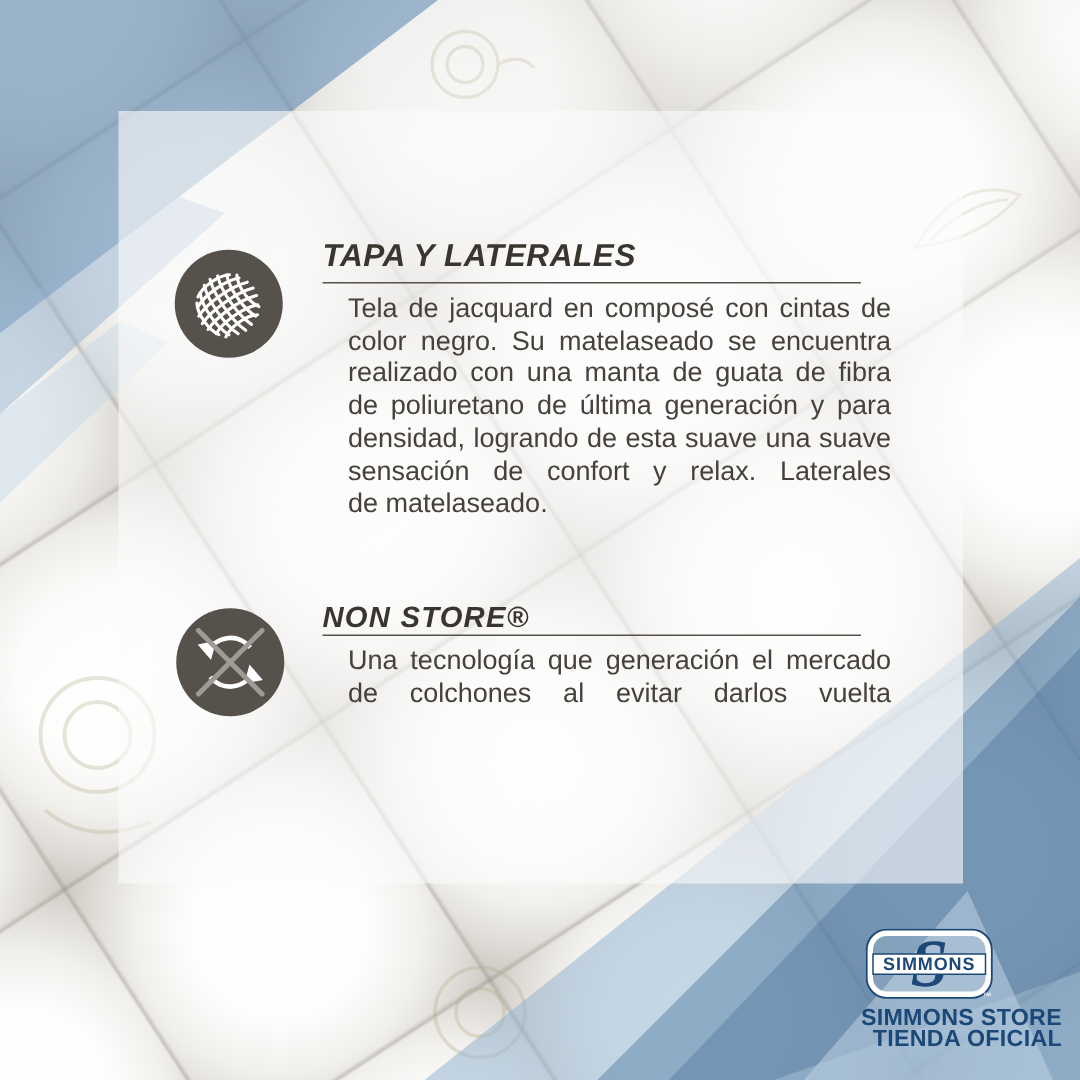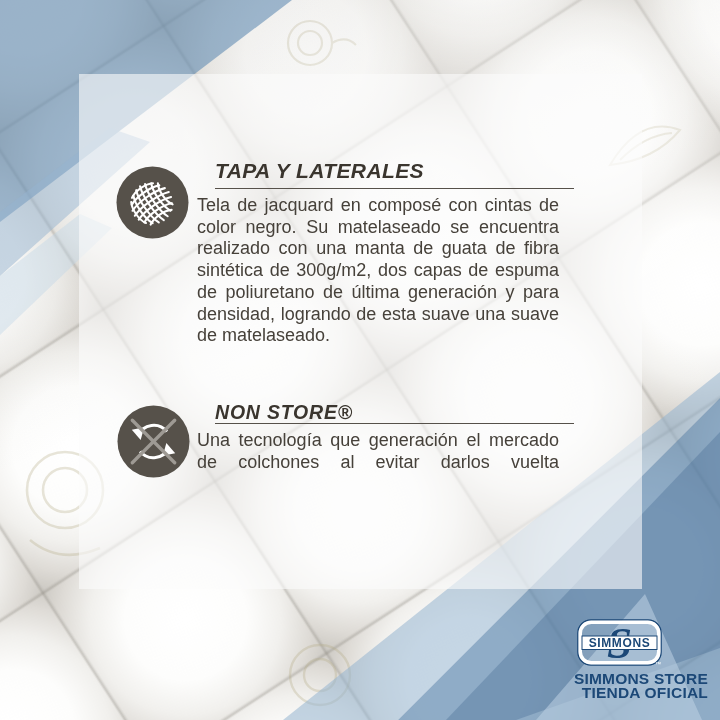--- a/index.html
+++ b/index.html
@@ -42,21 +42,21 @@
   
   .icon{position:absolute;width:73px;height:73px;}
   #icon1{left:116px;top:166px;}
   #icon2{left:117px;top:405px;}
   .sec-title{position:absolute;left:215px;color:#3a352e;font-style:italic;font-weight:bold;line-height:26px;white-space:nowrap;}
   #title1{top:158px;font-size:21px;letter-spacing:.4px;}
   #title2{top:399px;font-size:19.5px;letter-spacing:.8px;}
   .rule{position:absolute;left:215px;width:359px;border-top:1.6px solid #56514a;}
   #rule1{top:188px;}
   #rule2{top:423px;}
-  .para{position:absolute;left:197px;width:362px;color:#46413a;font-size:18px;line-height:21.7px;}
+  .para{position:absolute;left:232px;width:362px;color:#46413a;font-size:18px;line-height:21.7px;}
   .jline{text-align:justify;text-align-last:justify;}
   .jline.jlast{text-align-last:left;}
   #para1{top:195px;}
   #para2{top:430px;}
   
   .logo{position:absolute;left:577px;top:619px;width:85px;height:48px;}
   .store{
     position:absolute;left:528px;top:672px;width:180px;text-align:right;
     color:#1c4877;font-weight:bold;font-size:15.5px;line-height:13.8px;letter-spacing:.2px;
     white-space:nowrap;
@@ -127,23 +127,23 @@
       <path d="M 17,-13 C 13,-6.5 13,6.5 17,13"></path>
     </g>
   </svg>
 
   <div class="sec-title" id="title1">TAPA Y LATERALES</div>
   <div class="rule" id="rule1"></div>
   <div class="para" id="para1">
       <div class="jline">Tela de jacquard en composé con cintas de</div>
       <div class="jline">color negro. Su matelaseado se encuentra</div>
       <div class="jline">realizado con una manta de guata de fibra</div>
-      <div class="jline">sintética de 300g/m2, dos capas de espuma</div>
       <div class="jline">de poliuretano de última generación y para</div>
       <div class="jline">densidad, logrando de esta suave una suave</div>
+      <div class="jline">sensación de confort y relax. Laterales</div>
       <div class="jline jlast">de matelaseado.</div>
     </div>
 
   <svg class="icon" id="icon2" viewBox="-37 -37 74 74">
     <circle cx="0" cy="0" r="36.5" fill="#56514a"></circle>
     <g stroke="#ffffff" stroke-width="3.1" fill="none">
       <path d="M 13.5,-10 A 17,17 0 0 0 -15.5,-6"></path>
       <path d="M -13.5,10 A 17,17 0 0 0 15.5,6"></path>
     </g>
     <g fill="#ffffff">

